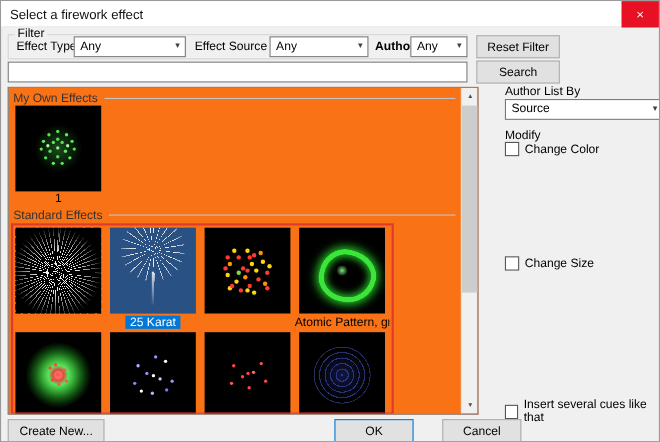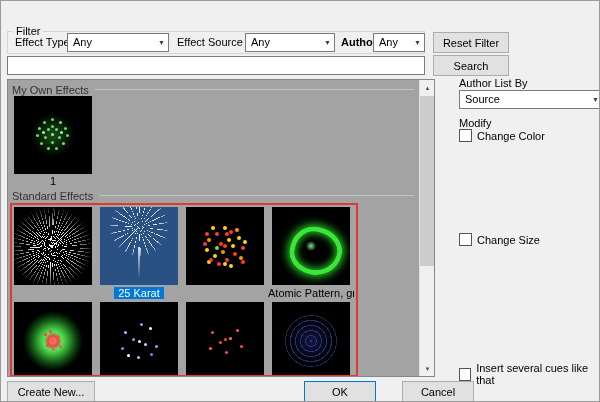--- a/index.html
+++ b/index.html
@@ -9,21 +9,21 @@
   .title{position:absolute;left:8px;top:5px;font-size:12px;color:#111;}
   .closebtn{position:absolute;right:0;top:0;width:34px;height:24px;background:#e81123;color:#fff;display:flex;align-items:center;justify-content:center;font-size:12px;cursor:default;}
   .groupbox{position:absolute;border:1px solid #d5d5d5;}
   .glabel{position:absolute;background:#f0f0f0;padding:0 3px;}
   .lbl{position:absolute;white-space:nowrap;}
   .combo{position:absolute;height:19px;background:#fff;border:1px solid #7a7a7a;padding:2px 16px 0 5px;cursor:default;}
   .combo .arrow{position:absolute;right:3px;top:5px;font-size:7px;color:#404040;}
   .btn{position:absolute;height:21px;background:#e1e1e1;border:1px solid #adadad;font-size:11px;display:flex;align-items:center;justify-content:center;cursor:default;}
   .btn.default{border:1px solid #0078d7;}
   .searchbox{position:absolute;background:#fff;border:1px solid #7a7a7a;height:19px;font-size:11px;padding:0 4px;outline:none;}
-  .list{position:absolute;left:6px;top:78px;width:428px;height:298px;background:#a3a3a3;border:1px solid #828790;overflow:hidden;}
+  .list{position:absolute;left:6px;top:78px;width:428px;height:298px;background:#f97316;border:1px solid #828790;overflow:hidden;}
   .ghead{position:absolute;left:4px;right:20px;display:flex;align-items:center;gap:6px;color:#333;height:13px;}
   .ghead .line{flex:1;height:1px;background:#c3c3c3;}
   .t{position:absolute;width:78px;height:78px;background:#000;overflow:hidden;}
   .t::before,.t::after{content:"";position:absolute;}
   .tlabel{position:absolute;width:86px;text-align:center;font-size:11px;height:14px;line-height:14px;white-space:nowrap;overflow:hidden;}
   .tlabel .sel{background:#0078d7;color:#fff;padding:0 4px;}
   .redrect{position:absolute;border:2px solid #e03a2f;pointer-events:none;}
   .scroll{position:absolute;right:0;top:0;width:15px;height:296px;background:#f0f0f0;border-left:1px solid #e0e0e0;}
   .sarrow{position:absolute;left:0;width:15px;height:15px;display:flex;align-items:center;justify-content:center;font-size:6px;color:#505050;}
   .sthumb{position:absolute;left:0;top:16px;width:15px;height:170px;background:#cdcdcd;}
@@ -45,20 +45,26 @@
   .t-blue::before{left:50%;top:50%;width:52px;height:52px;transform:translate(-50%,-50%);border-radius:50%;background:repeating-radial-gradient(circle,rgba(95,115,255,.5) 0 1px,rgba(0,0,0,0) 1px 5px);opacity:.8;}
   .t-blue::after{left:50%;top:50%;width:52px;height:52px;transform:translate(-50%,-50%);border-radius:50%;background:radial-gradient(circle,rgba(70,90,255,.25),rgba(0,0,0,0) 65%);}
   .t-g1::before{left:37px;top:37px;width:3px;height:3px;border-radius:50%;background:#baffba;box-shadow:0 -15px 0 #4ee64e,8px -12px 0 #63f063,-8px -12px 0 #4ee64e,13px -6px 0 #57e657,-13px -6px 0 #63f063,15px 1px 0 #4ee64e,-15px 1px 0 #57e657,11px 9px 0 #63f063,-11px 9px 0 #4ee64e,4px 14px 0 #57e657,-4px 14px 0 #63f063,0 8px 0 #4ee64e,7px 3px 0 #63f063,-7px 3px 0 #4ee64e,4px -5px 0 #57e657,-4px -5px 0 #63f063,0 -8px 0 #4ee64e,9px -2px 0 #baffba,-9px -2px 0 #baffba;}
   .t-g1::after{left:50%;top:50%;width:44px;height:44px;transform:translate(-50%,-50%);border-radius:50%;background:radial-gradient(circle,rgba(80,220,80,.35),rgba(0,0,0,0) 70%);}
 </style>
 </head>
 <body>
 
 <div class="dialog">
 
+  <div class="titlebar">
+    <span class="title">Select a firework effect</span>
+    <div class="closebtn">
+      <span>×</span>
+    </div>
+  </div>
 
   <div class="groupbox" style="left:6px;top:30px;width:418px;height:23px;"></div>
   <span class="glabel" style="left:12px;top:24px;">Filter</span>
   <span class="lbl" style="left:14px;top:35px;">Effect Type</span>
   <div class="combo" style="left:66px;top:32px;width:102px;">
     <span>Any</span>
     <span class="arrow">▼</span>
   </div>
   <span class="lbl" style="left:176px;top:35px;">Effect Source</span>
   <div class="combo" style="left:244px;top:32px;width:90px;">

